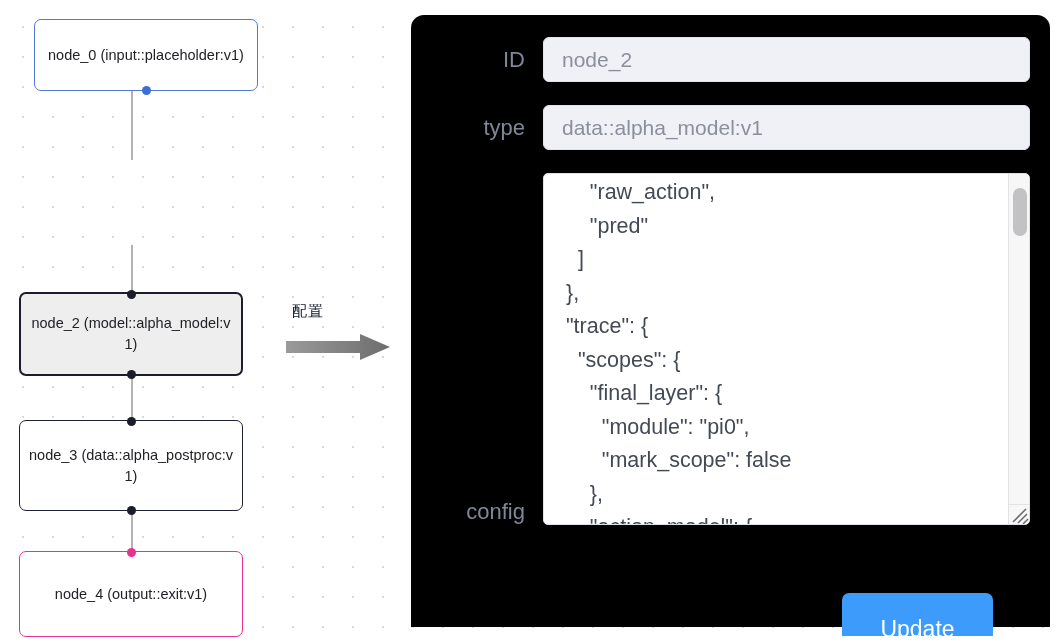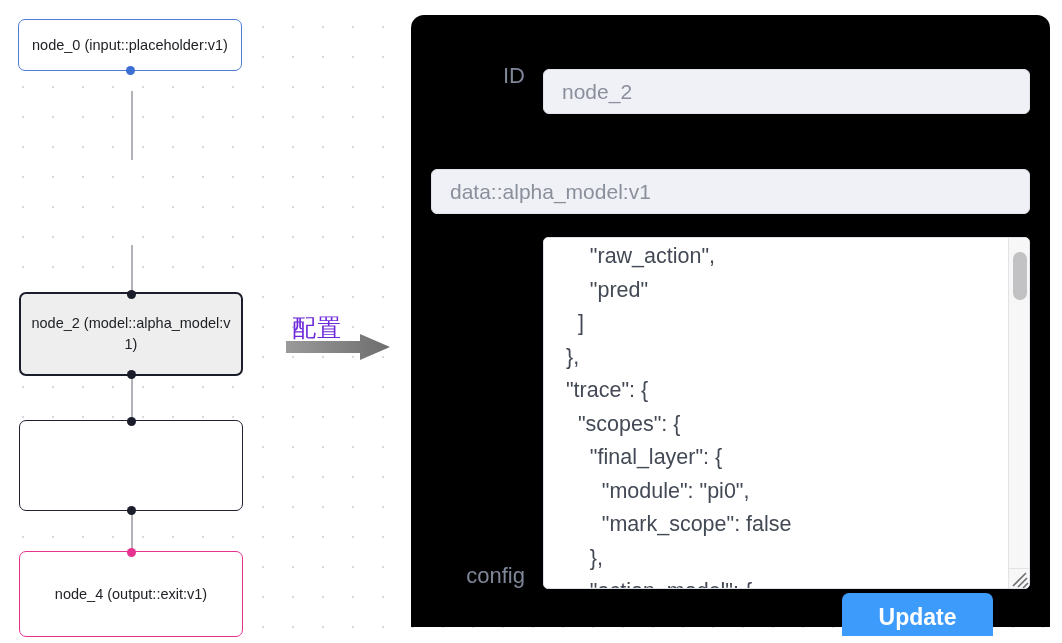--- a/index.html
+++ b/index.html
@@ -83,23 +83,23 @@
   #arrow-group {
     position: absolute;
     left: 286px;
     top: 296px;
     width: 112px;
     height: 62px;
   }
   #arrow-label {
     position: absolute;
     left: 6px;
-    top: 16px;
-    font-size: 24px;
-    color: #6d28d9;
+    top: 6px;
+    font-size: 15px;
+    color: #0f172a;
     letter-spacing: 1px;
     white-space: nowrap;
   }
   #arrow-shape {
     position: absolute;
     left: 0px;
     top: 38px;
   }
 
   
@@ -136,21 +136,20 @@
     border: 1px solid #e2e4ec;
     border-radius: 6px;
     box-sizing: border-box;
     padding: 0 18px;
     color: #8a8f9c;
     font-size: 21px;
     line-height: 43px;
     white-space: nowrap;
     overflow: hidden;
     font-family: "Liberation Sans", sans-serif;
-    margin-top: 32px;
   }
   .field-row.config-row { align-items: flex-end; }
   .field-row.config-row .field-label { padding-top: 16px; }
 
   #config-box {
     position: relative;
     flex: 1 1 auto;
     height: 352px;
     background: #ffffff;
     border: 1px solid #dfe1e8;
@@ -207,55 +206,57 @@
     position: absolute;
     left: 431px;
     top: 578px;
     width: 151px;
     height: 43px;
     background: #3d9bfb;
     border: none;
     border-radius: 7px 7px 0 0;
     color: #ffffff;
     font-size: 23px;
-    font-weight: bold;
+    font-weight: normal;
     font-family: "Liberation Sans", sans-serif;
     text-align: center;
     line-height: 40px;
-    padding: 4px;
+    padding: 16px;
     cursor: pointer;
   }
 </style>
 </head>
 <body>
 
 <div id="stage">
 
   <div id="canvas">
 
     <div class="edge" style="top:91px;height:69px;"></div>
     <div class="edge" style="top:245px;height:47px;"></div>
     <div class="edge" style="top:376px;height:44px;"></div>
     <div class="edge" style="top:511px;height:40px;"></div>
 
-    <div class="node blue" style="left:18px; top:19px; height:52px;">
+    <div class="node blue" style="left:34px; top:19px; height:72px;">
       <span class="nodetext">node_0
 (input::placeholder:v1)</span>
       <span class="handle bottom blue"></span>
     </div>
 
 
     <div class="node sel" style="left:19px; top:292px; height:84px;">
       <span class="nodetext">node_2
 (model::alpha_model:v1)</span>
       <span class="handle top"></span>
       <span class="handle bottom"></span>
     </div>
 
     <div class="node" style="left:19px; top:420px; height:91px;">
+      <span class="nodetext">node_3
+(data::alpha_postproc:v1)</span>
       <span class="handle top"></span>
       <span class="handle bottom"></span>
     </div>
 
     <div class="node pink" style="left:19px; top:551px; height:86px;">
       <span class="nodetext">node_4
 (output::exit:v1)</span>
       <span class="handle top pink"></span>
     </div>
   </div>
@@ -274,20 +275,21 @@
   </div>
 
   <div id="panel">
 
     <div class="field-row">
       <div class="field-label">ID</div>
       <div class="text-input" placeholder="ID">node_2</div>
     </div>
 
     <div class="field-row">
+      <div class="field-label">type</div>
       <div class="text-input" placeholder="type">data::alpha_model:v1</div>
     </div>
 
     <div class="field-row config-row">
       <div class="field-label">config</div>
       <div id="config-box">
         <pre id="config-text">      "raw_action",
       "pred"
     ]
   },

